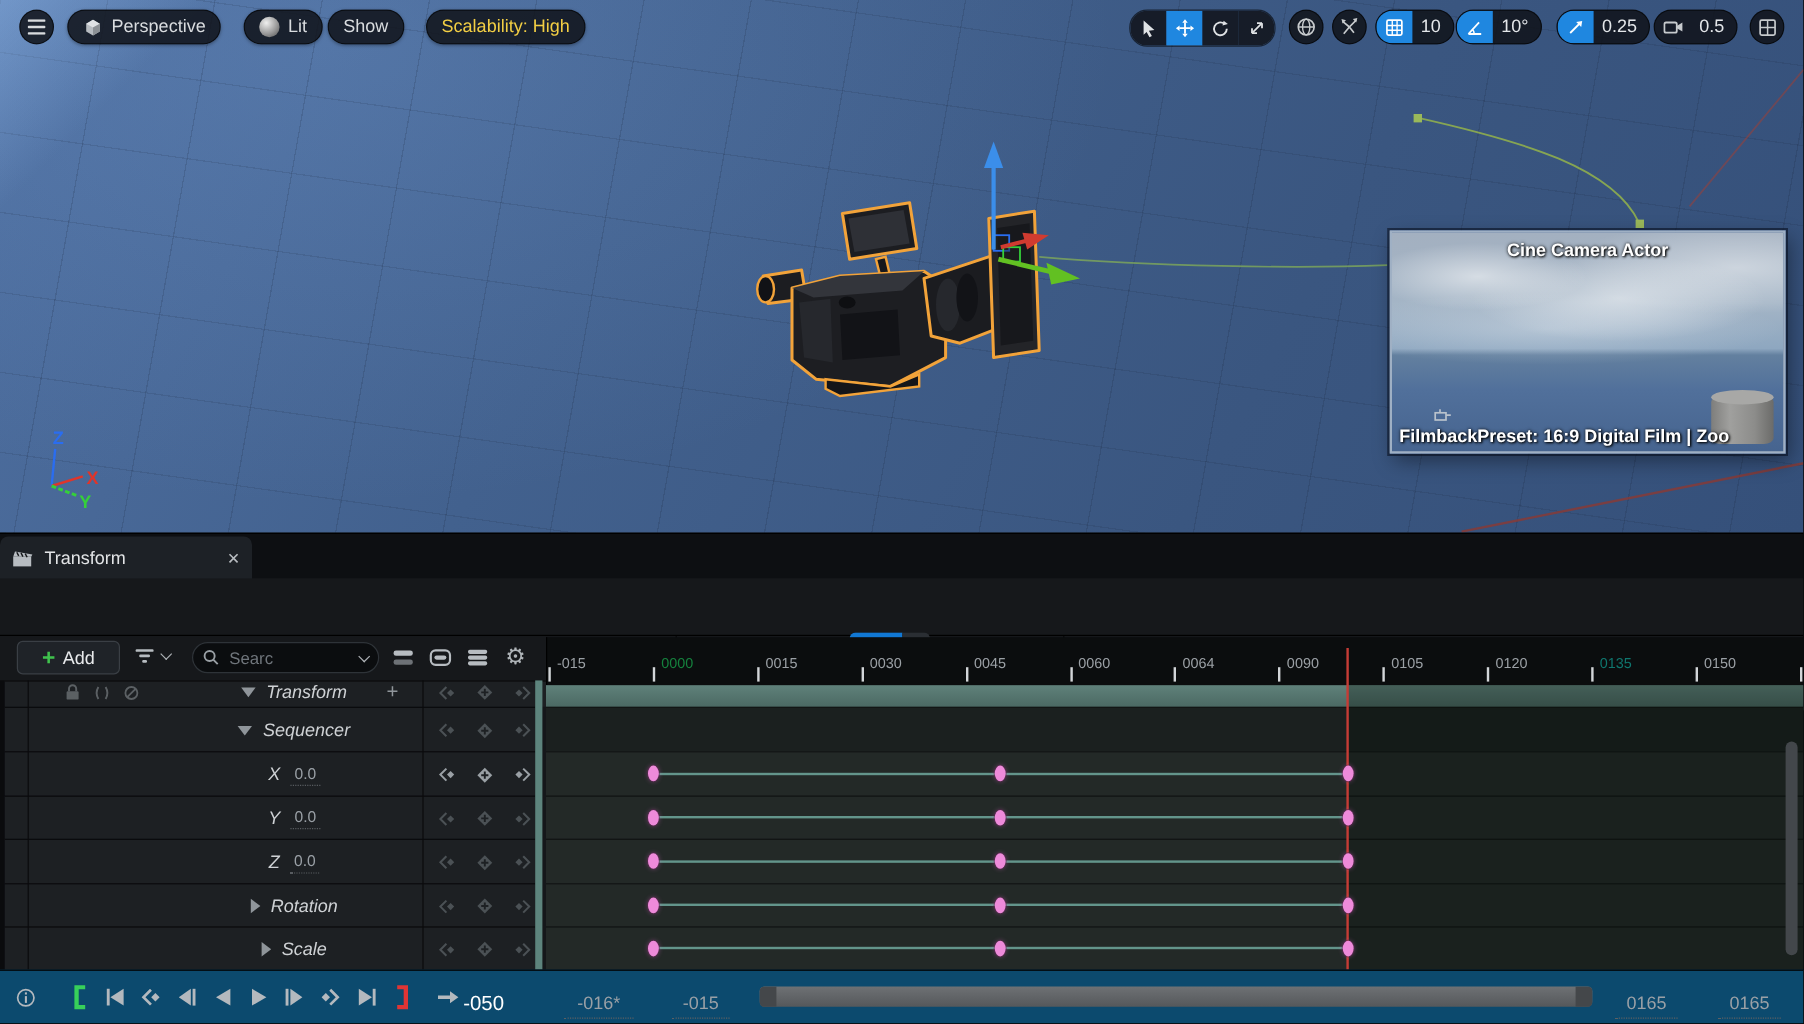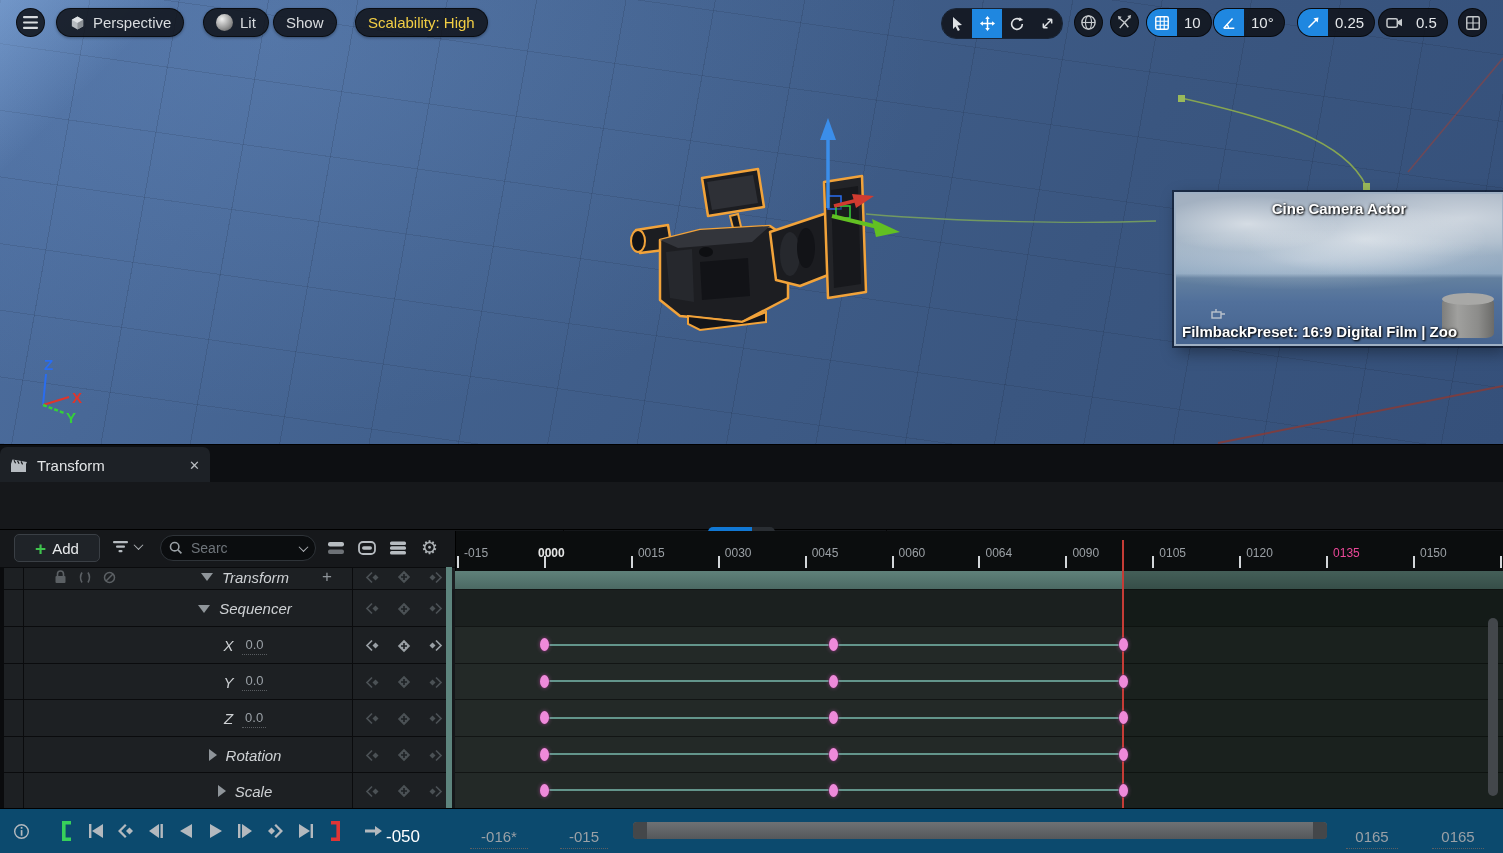--- a/index.html
+++ b/index.html
@@ -28,29 +28,29 @@
   .seg{width:30px;height:29px;display:flex;align-items:center;justify-content:center;background:rgba(15,18,23,.85);}
   .seg.active{background:#1f87e0;}
   .seggroup{position:absolute;top:8px;display:flex;border-radius:15px;overflow:hidden;border:1px solid rgba(0,0,0,.6);}
   .snap-pill{position:absolute;top:8px;height:29px;border-radius:15px;overflow:hidden;
     border:1px solid rgba(0,0,0,.6);display:flex;align-items:stretch;background:rgba(15,18,23,.85);}
   .snap-ic{width:30px;display:flex;align-items:center;justify-content:center;}
   .snap-ic.on{background:#1f87e0;}
   .snap-val{display:flex;align-items:center;padding:0 10px 0 7px;font-size:15px;color:#e3e6e9;}
 
   
-  #preview{position:absolute;left:1158px;top:192px;width:330px;height:154px;
+  #preview{position:absolute;left:1158px;top:192px;width:330px;height:186px;
     border:2px solid #9fb0c4;box-shadow:0 0 0 2px rgba(8,16,34,.6),4px 6px 16px rgba(0,0,0,.4);
     overflow:hidden;
     background:
       radial-gradient(130px 40px at 22% 20%, rgba(255,255,255,.55), transparent 70%),
       radial-gradient(170px 50px at 58% 30%, rgba(255,255,255,.5), transparent 72%),
       radial-gradient(210px 55px at 88% 16%, rgba(255,255,255,.45), transparent 70%),
       radial-gradient(260px 40px at 40% 44%, rgba(235,240,245,.35), transparent 75%),
-      linear-gradient(#a3b0c0 0%,#a4b5c6 32%,#8ea7c0 53%,#63809f 56%,#51709b 72%,#46648f 100%); margin-left: 16px;}
+      linear-gradient(#a3b0c0 0%,#a4b5c6 32%,#8ea7c0 53%,#63809f 56%,#51709b 72%,#46648f 100%);}
   #preview .ptitle{position:absolute;top:6px;left:0;right:0;text-align:center;color:#fff;
     font-size:15px;font-weight:bold;text-shadow:1px 1px 2px #000,0 0 3px rgba(0,0,0,.8);}
   #preview .pcap{position:absolute;bottom:4px;left:6px;right:0;color:#fff;font-size:15px;font-weight:bold;
     white-space:nowrap;text-shadow:1px 1px 2px #000,0 0 3px rgba(0,0,0,.8);}
   #preview .cyl{position:absolute;right:8px;bottom:6px;width:52px;height:40px;border-radius:8px/5px;
     background:linear-gradient(90deg,#7e7e7c,#a0a09e 30%,#8c8c8a 70%,#6b6b69);}
   #preview .cyl::before{content:"";position:absolute;left:0;top:-5px;width:52px;height:12px;border-radius:50%;
     background:#a8a8a6;}
   .pinicon{position:absolute;left:34px;bottom:24px;opacity:.8;}
 
@@ -696,39 +696,39 @@
       <div style="position: absolute; left: 23px; top: 567px; width: 1px; height: 241px; background: rgb(10, 11, 13);"></div>
       <div style="position: absolute; left: 352px; top: 567px; width: 1px; height: 241px; background: rgb(10, 11, 13);"></div>
       <div style="position: absolute; left: 446px; top: 567px; width: 6px; height: 241px; background: rgb(93, 132, 125);"></div>
     </div>
 
   <div id="gen-timeline">
       <div style="position: absolute; left: 455px; top: 531px; width: 1048px; height: 40px; background: rgb(11, 13, 14); border-left: 1px solid rgb(0, 0, 0); overflow: hidden;">
         <div style="position: absolute; left: 1.1005px; bottom: 3px; width: 2px; height: 12px; background: rgb(210, 213, 216);"></div>
         <div style="position: absolute; left: 8.1005px; top: 15px; font-size: 12px; color: rgb(155, 160, 165);">-015</div>
         <div style="position: absolute; left: 88px; bottom: 3px; width: 2px; height: 12px; background: rgb(210, 213, 216);"></div>
-        <div style="position: absolute; left: 82px; top: 15px; font-size: 12px; color: #e5e5e5; font-weight: bold;">0000</div>
+        <div style="position: absolute; left: 95px; top: 15px; font-size: 12px; color: #15803d;">0000</div>
         <div style="position: absolute; left: 174.899px; bottom: 3px; width: 2px; height: 12px; background: rgb(210, 213, 216);"></div>
         <div style="position: absolute; left: 181.899px; top: 15px; font-size: 12px; color: rgb(155, 160, 165);">0015</div>
         <div style="position: absolute; left: 261.799px; bottom: 3px; width: 2px; height: 12px; background: rgb(210, 213, 216);"></div>
         <div style="position: absolute; left: 268.799px; top: 15px; font-size: 12px; color: rgb(155, 160, 165);">0030</div>
         <div style="position: absolute; left: 348.698px; bottom: 3px; width: 2px; height: 12px; background: rgb(210, 213, 216);"></div>
         <div style="position: absolute; left: 355.698px; top: 15px; font-size: 12px; color: rgb(155, 160, 165);">0045</div>
         <div style="position: absolute; left: 435.598px; bottom: 3px; width: 2px; height: 12px; background: rgb(210, 213, 216);"></div>
         <div style="position: absolute; left: 442.598px; top: 15px; font-size: 12px; color: rgb(155, 160, 165);">0060</div>
         <div style="position: absolute; left: 522.497px; bottom: 3px; width: 2px; height: 12px; background: rgb(210, 213, 216);"></div>
         <div style="position: absolute; left: 529.497px; top: 15px; font-size: 12px; color: rgb(155, 160, 165);">0064</div>
         <div style="position: absolute; left: 609.397px; bottom: 3px; width: 2px; height: 12px; background: rgb(210, 213, 216);"></div>
         <div style="position: absolute; left: 616.397px; top: 15px; font-size: 12px; color: rgb(155, 160, 165);">0090</div>
         <div style="position: absolute; left: 696.296px; bottom: 3px; width: 2px; height: 12px; background: rgb(210, 213, 216);"></div>
         <div style="position: absolute; left: 703.296px; top: 15px; font-size: 12px; color: rgb(155, 160, 165);">0105</div>
         <div style="position: absolute; left: 783.196px; bottom: 3px; width: 2px; height: 12px; background: rgb(210, 213, 216);"></div>
         <div style="position: absolute; left: 790.196px; top: 15px; font-size: 12px; color: rgb(155, 160, 165);">0120</div>
         <div style="position: absolute; left: 870.095px; bottom: 3px; width: 2px; height: 12px; background: rgb(210, 213, 216);"></div>
-        <div style="position: absolute; left: 877.095px; top: 15px; font-size: 12px; color: #ec4899;">0135</div>
+        <div style="position: absolute; left: 877.095px; top: 15px; font-size: 12px; color: #0f766e;">0135</div>
         <div style="position: absolute; left: 956.995px; bottom: 3px; width: 2px; height: 12px; background: rgb(210, 213, 216);"></div>
         <div style="position: absolute; left: 963.995px; top: 15px; font-size: 12px; color: rgb(155, 160, 165);">0150</div>
         <div style="position: absolute; left: 1043.89px; bottom: 3px; width: 2px; height: 12px; background: rgb(210, 213, 216);"></div>
       </div>
       <div style="position: absolute; left: 455px; top: 571px; width: 1048px; height: 21px; background: linear-gradient(rgb(95, 129, 122), rgb(72, 101, 95));"></div>
       <div style="position: absolute; left: 455px; top: 589px; width: 1048px; height: 37px; background: rgb(27, 32, 31); border-top: 1px solid rgb(18, 21, 20);"></div>
       <div style="position: absolute; left: 455px; top: 626px; width: 1048px; height: 37px; background: rgb(35, 41, 39); border-top: 1px solid rgb(18, 21, 20);"></div>
       <div style="position: absolute; left: 455px; top: 663px; width: 1048px; height: 36px; background: rgb(35, 41, 39); border-top: 1px solid rgb(18, 21, 20);"></div>
       <div style="position: absolute; left: 455px; top: 699px; width: 1048px; height: 37px; background: rgb(35, 41, 39); border-top: 1px solid rgb(18, 21, 20);"></div>
       <div style="position: absolute; left: 455px; top: 736px; width: 1048px; height: 36px; background: rgb(35, 41, 39); border-top: 1px solid rgb(18, 21, 20);"></div>

